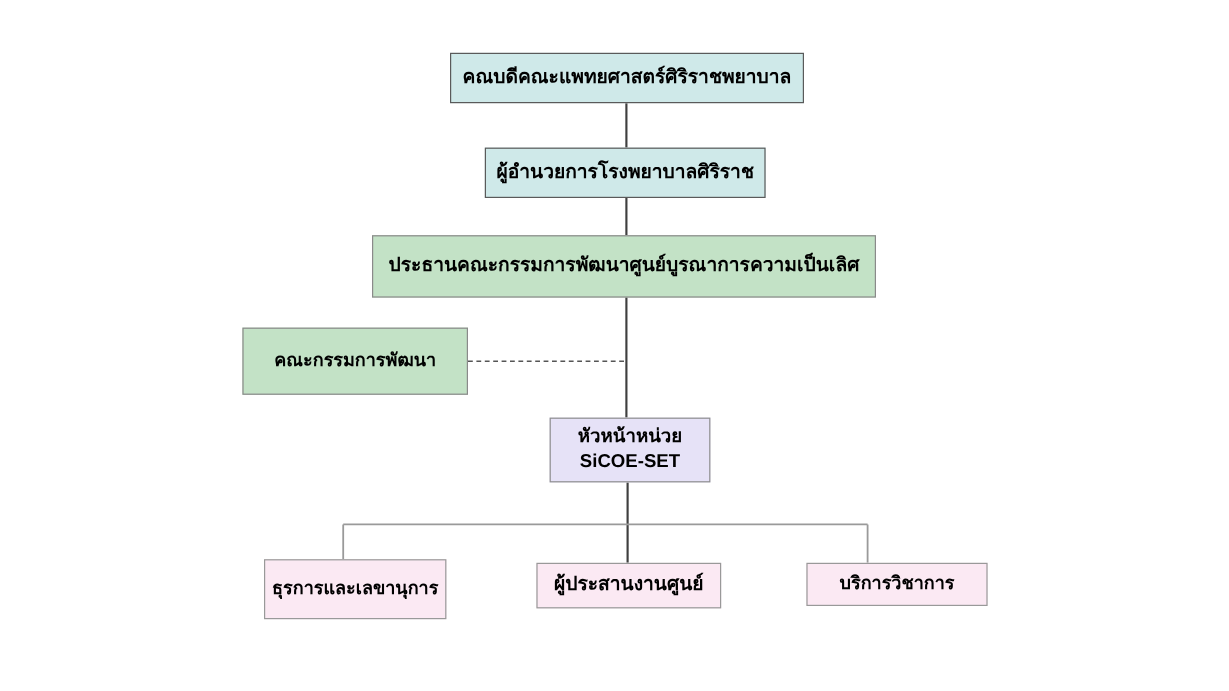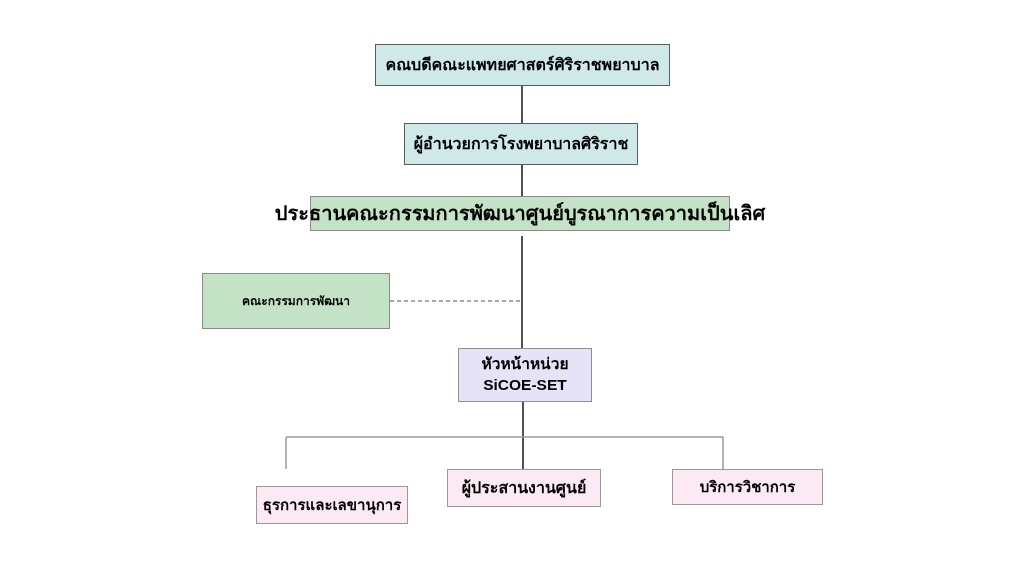--- a/index.html
+++ b/index.html
@@ -47,24 +47,24 @@
   .lavender {
     background: var(--lavender-fill, #e6e2f7);
     border: 1px solid var(--lavender-border, #8f8f8f);
   }
   .pink {
     background: var(--pink-fill, #fbe9f3);
     border: 1px solid var(--pink-border, #999999);
   }
   #box-dean        { left: 375px; top: 44px;  width: 295px; height: 42px; font-size: 16px; }
   #box-director    { left: 404px; top: 123px; width: 234px; height: 42px; font-size: 16px; }
-  #box-chairman    { left: 310px; top: 196px; width: 420px; height: 35px; font-size: 20px; justify-content: center; }
-  #box-committee   { left: 202px; top: 273px; width: 188px; height: 56px; font-size: 12px; }
+  #box-chairman    { left: 310px; top: 196px; width: 420px; height: 52px; font-size: 16px; justify-content: center; }
+  #box-committee   { left: 202px; top: 273px; width: 188px; height: 56px; font-size: 15px; }
   #box-head        { left: 458px; top: 348px; width: 134px; height: 54px; font-size: 15.5px; align-items: center; }
-  #box-admin       { left: 220px; top: 486px; width: 152px; height: 38px; font-size: 15px; margin-left: 36px; }
+  #box-admin       { left: 220px; top: 466px; width: 152px; height: 50px; font-size: 15px; }
   #box-coordinator { left: 447px; top: 469px; width: 154px; height: 38px; font-size: 16px; }
   #box-academic    { left: 672px; top: 469px; width: 151px; height: 36px; font-size: 15px; }
 </style>
 </head>
 <body>
 
 <div id="canvas">
 
   <svg id="connectors" viewBox="0 0 1024 576" xmlns="http://www.w3.org/2000/svg">
     <line x1="522" y1="86" x2="522" y2="123" style="stroke: var(--line-dark, #3f3f3f); stroke-width: 1.8;"></line>

